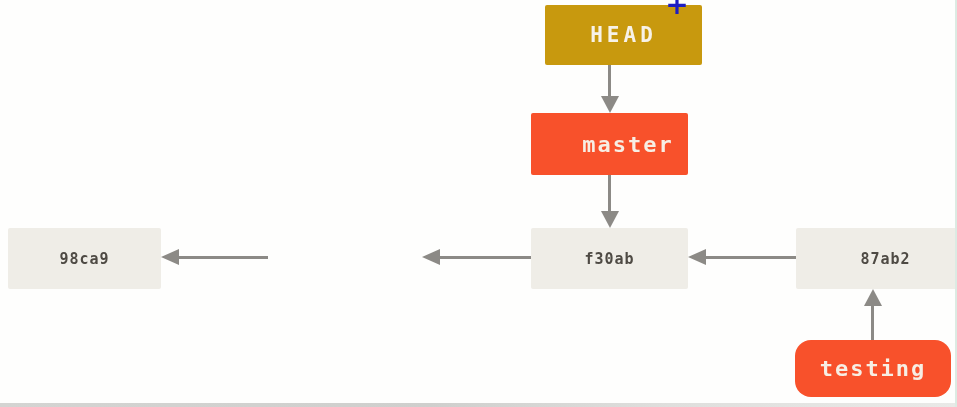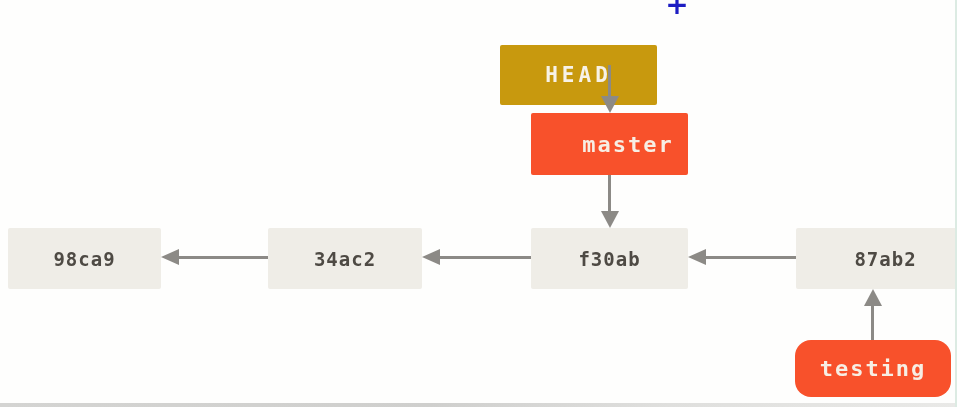--- a/index.html
+++ b/index.html
@@ -20,38 +20,37 @@
     display: flex;
     align-items: center;
     justify-content: center;
     border-radius: 2px;
     box-sizing: border-box;
     user-select: none;
   }
   .commit {
     background: #EFEDE7;
     color: #4E4A44;
-    font-size: 19px;
+    font-size: 15px;
     font-weight: 700;
     letter-spacing: 1px;
     top: 228px;
     height: 61px;
   }
   .commit-0 { left: 8px;   width: 153px; }
   .commit-1 { left: 268px; width: 154px; }
   .commit-2 { left: 531px; width: 157px; }
   .commit-3 { left: 796px; width: 179px; }
   .head-box {
-    left: 500px; top: 5px; width: 157px; height: 60px;
+    left: 545px; top: 5px; width: 157px; height: 60px;
     background: #C8990E;
     color: #F7F2E8;
     font-size: 21px;
     font-weight: 700;
     letter-spacing: 4px;
-    margin-top: 40px;
   }
   .branch-box {
     background: #F8512B;
     color: #F7EEE4;
     font-size: 22px;
     font-weight: 600;
     letter-spacing: 2px;
   }
   .master-box  { left: 531px; top: 113px; width: 157px; height: 62px; padding-left: 37px; }
   .testing-box { left: 795px; top: 340px; width: 156px; height: 57px; border-radius: 16px; }
@@ -140,21 +139,20 @@
     height: 100%;
     background: #dcebe3;
   }
 </style>
 </head>
 <body>
 
 <div class="canvas">
 
   <div class="box commit commit-0">98ca9</div>
-  <div class="box commit commit-1">34ac2</div>
   <div class="box commit commit-2">f30ab</div>
   <div class="box commit commit-3">87ab2</div>
 
   <div class="box head-box">HEAD</div>
 
   <div class="box branch-box master-box">master</div>
   <div class="box branch-box testing-box">testing</div>
 
   <div class="aline l1"></div>
   <div class="ahead down h1"></div>

